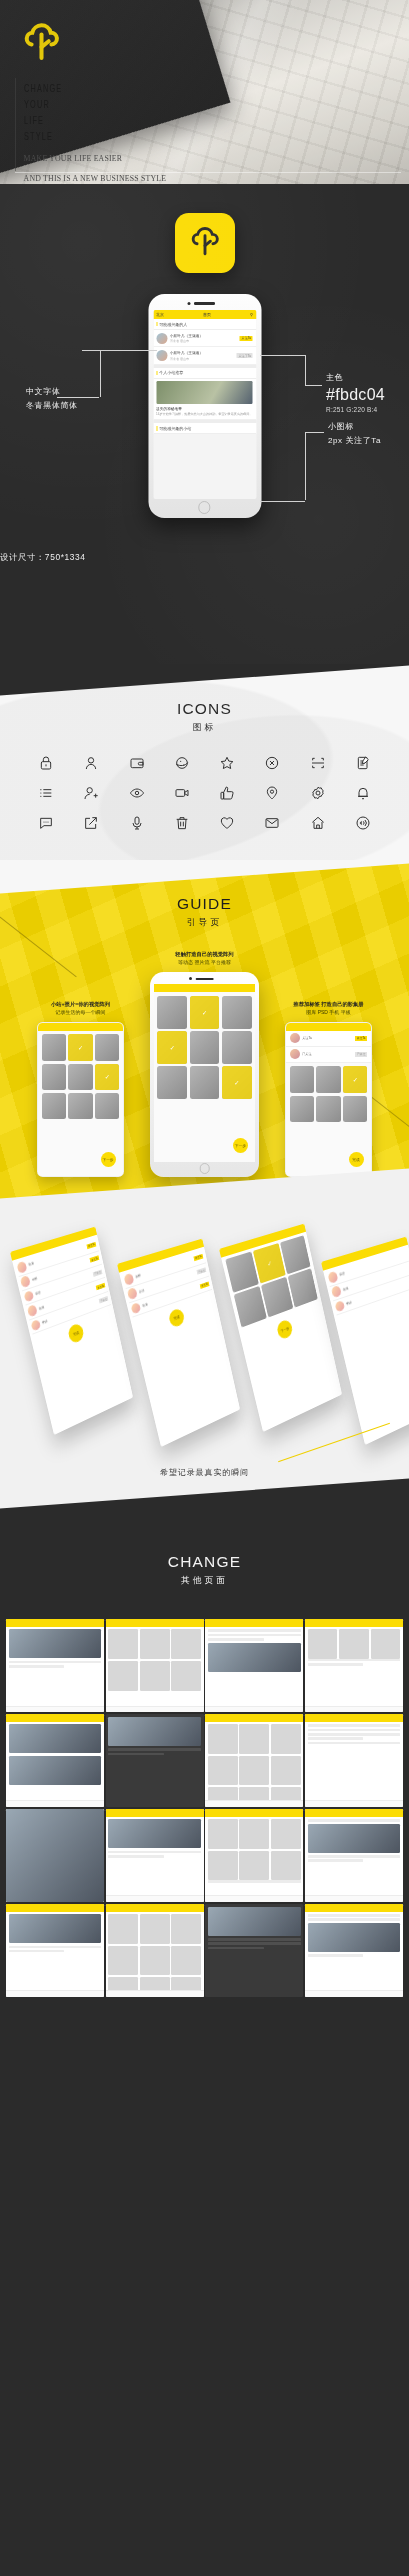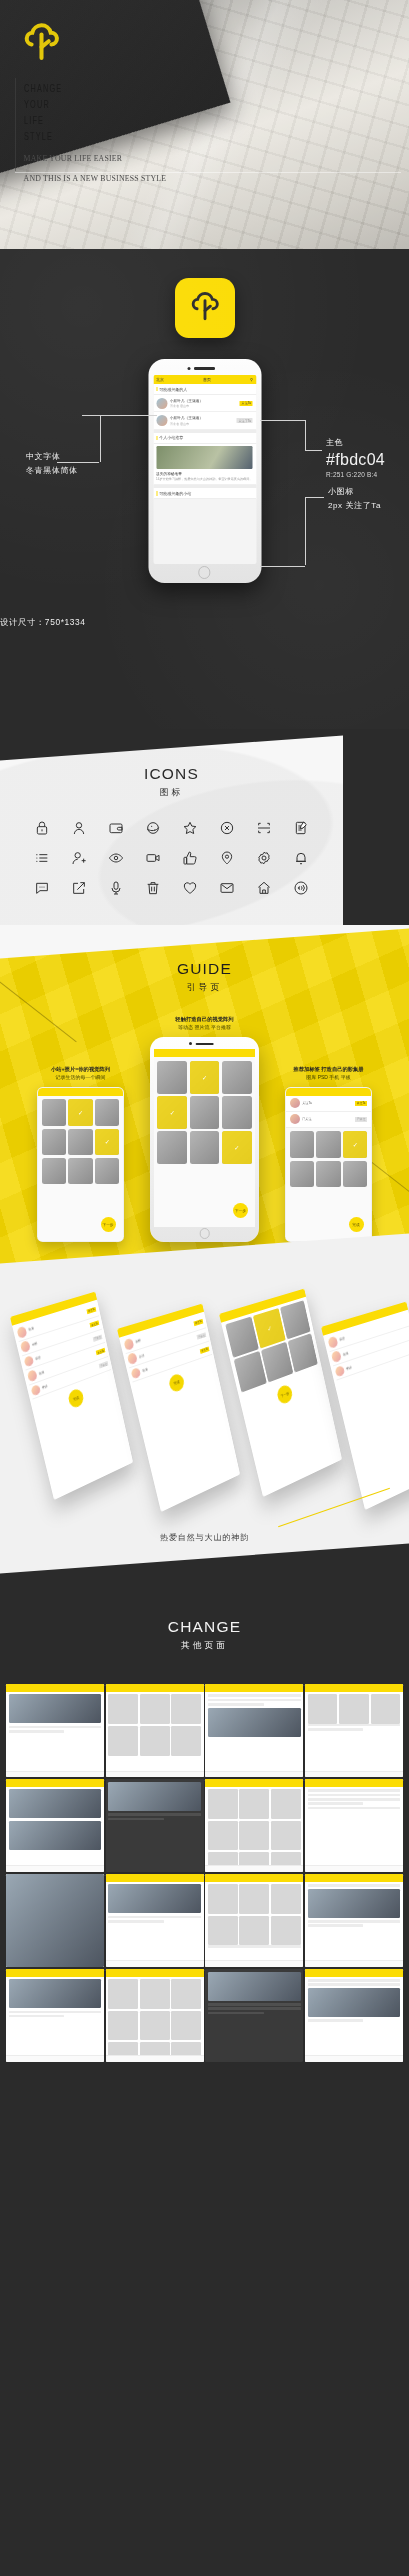--- a/index.html
+++ b/index.html
@@ -7,21 +7,21 @@
   body {
     font-family:"Liberation Sans", sans-serif;
     background:#2b2b2b;
     width:409px;
     overflow-x:hidden;
   }
   .page { width:409px; position:relative; }
 
   
   .hero {
-    position:relative; width:409px; height:249px; overflow:hidden;
+    position:relative; width:409px; height:184px; overflow:hidden;
     background:
       linear-gradient(118deg, rgba(255,255,255,0) 46%, rgba(255,255,255,.20) 52%, rgba(255,255,255,0) 60%),
       linear-gradient(160deg,#8d8d8a 0%, #c8c6c0 30%, #e9e6df 55%, #cfccc4 80%, #b4b1aa 100%);
   }
   .hero .kbd-wash{
     position:absolute; inset:0;
     background:
       repeating-linear-gradient(106deg, rgba(255,255,255,.10) 0 16px, rgba(0,0,0,.045) 16px 18.7px),
       repeating-linear-gradient(16deg, rgba(255,255,255,.07) 0 18.7px, rgba(0,0,0,.05) 18.7px 21px);
     opacity:.75;
@@ -113,21 +113,21 @@
   .anno { position:absolute; color:#f2f2f2; }
   .anno .cn   { font-size:8px; line-height:13.7px; letter-spacing:0.6px; }
   .anno .val  { font-size:16px; letter-spacing:0.3px; margin-top:1.2px; }
   .anno .rgb  { font-size:6.5px; color:#d8d8d8; margin-top:1.9px; letter-spacing:0.2px; }
 
   .size-caption { color:#efefef; font-size:8.4px;
                   letter-spacing:0.6px; padding:3.7px 0 36px; }
 
   
   .icons-sec {
-    position:relative; width:343px; background:#f7f7f7; padding:36px 0 29px; overflow:hidden;
+    position:relative; width:409px; background:#f7f7f7; padding:36px 0 29px; overflow:hidden;
   }
   .icons-sec:before{
     content:""; position:absolute; left:-81px; top:-25px; width:560px; height:286px;
     background:
       radial-gradient(ellipse at 35% 45%, rgba(0,0,0,.035) 0 42%, transparent 43%),
       radial-gradient(ellipse at 62% 58%, rgba(0,0,0,.028) 0 34%, transparent 35%);
     transform:rotate(-6deg);
   }
   .icons-sec .topcut{
     position:absolute; left:-25px; top:-44px; width:473px; height:60px;
@@ -743,21 +743,21 @@
             </div>
           <div class="tl-r">
               <i class="tl-a"></i>
               <span class="tl-t">舞蹈</span>
             </div>
         </div>
       </div>
 
     </div>
     <div class="diag"></div>
-    <div class="persp-cap">热爱自然与大山的神韵</div>
+    <div class="persp-cap">希望记录最真实的瞬间</div>
     <div class="botcut"></div>
   </div>
 
   <div class="other">
     <div class="sec-head">
       <div class="en">CHANGE</div>
       <div class="cn">其他页面</div>
     </div>
 
     <div class="other-grid">

